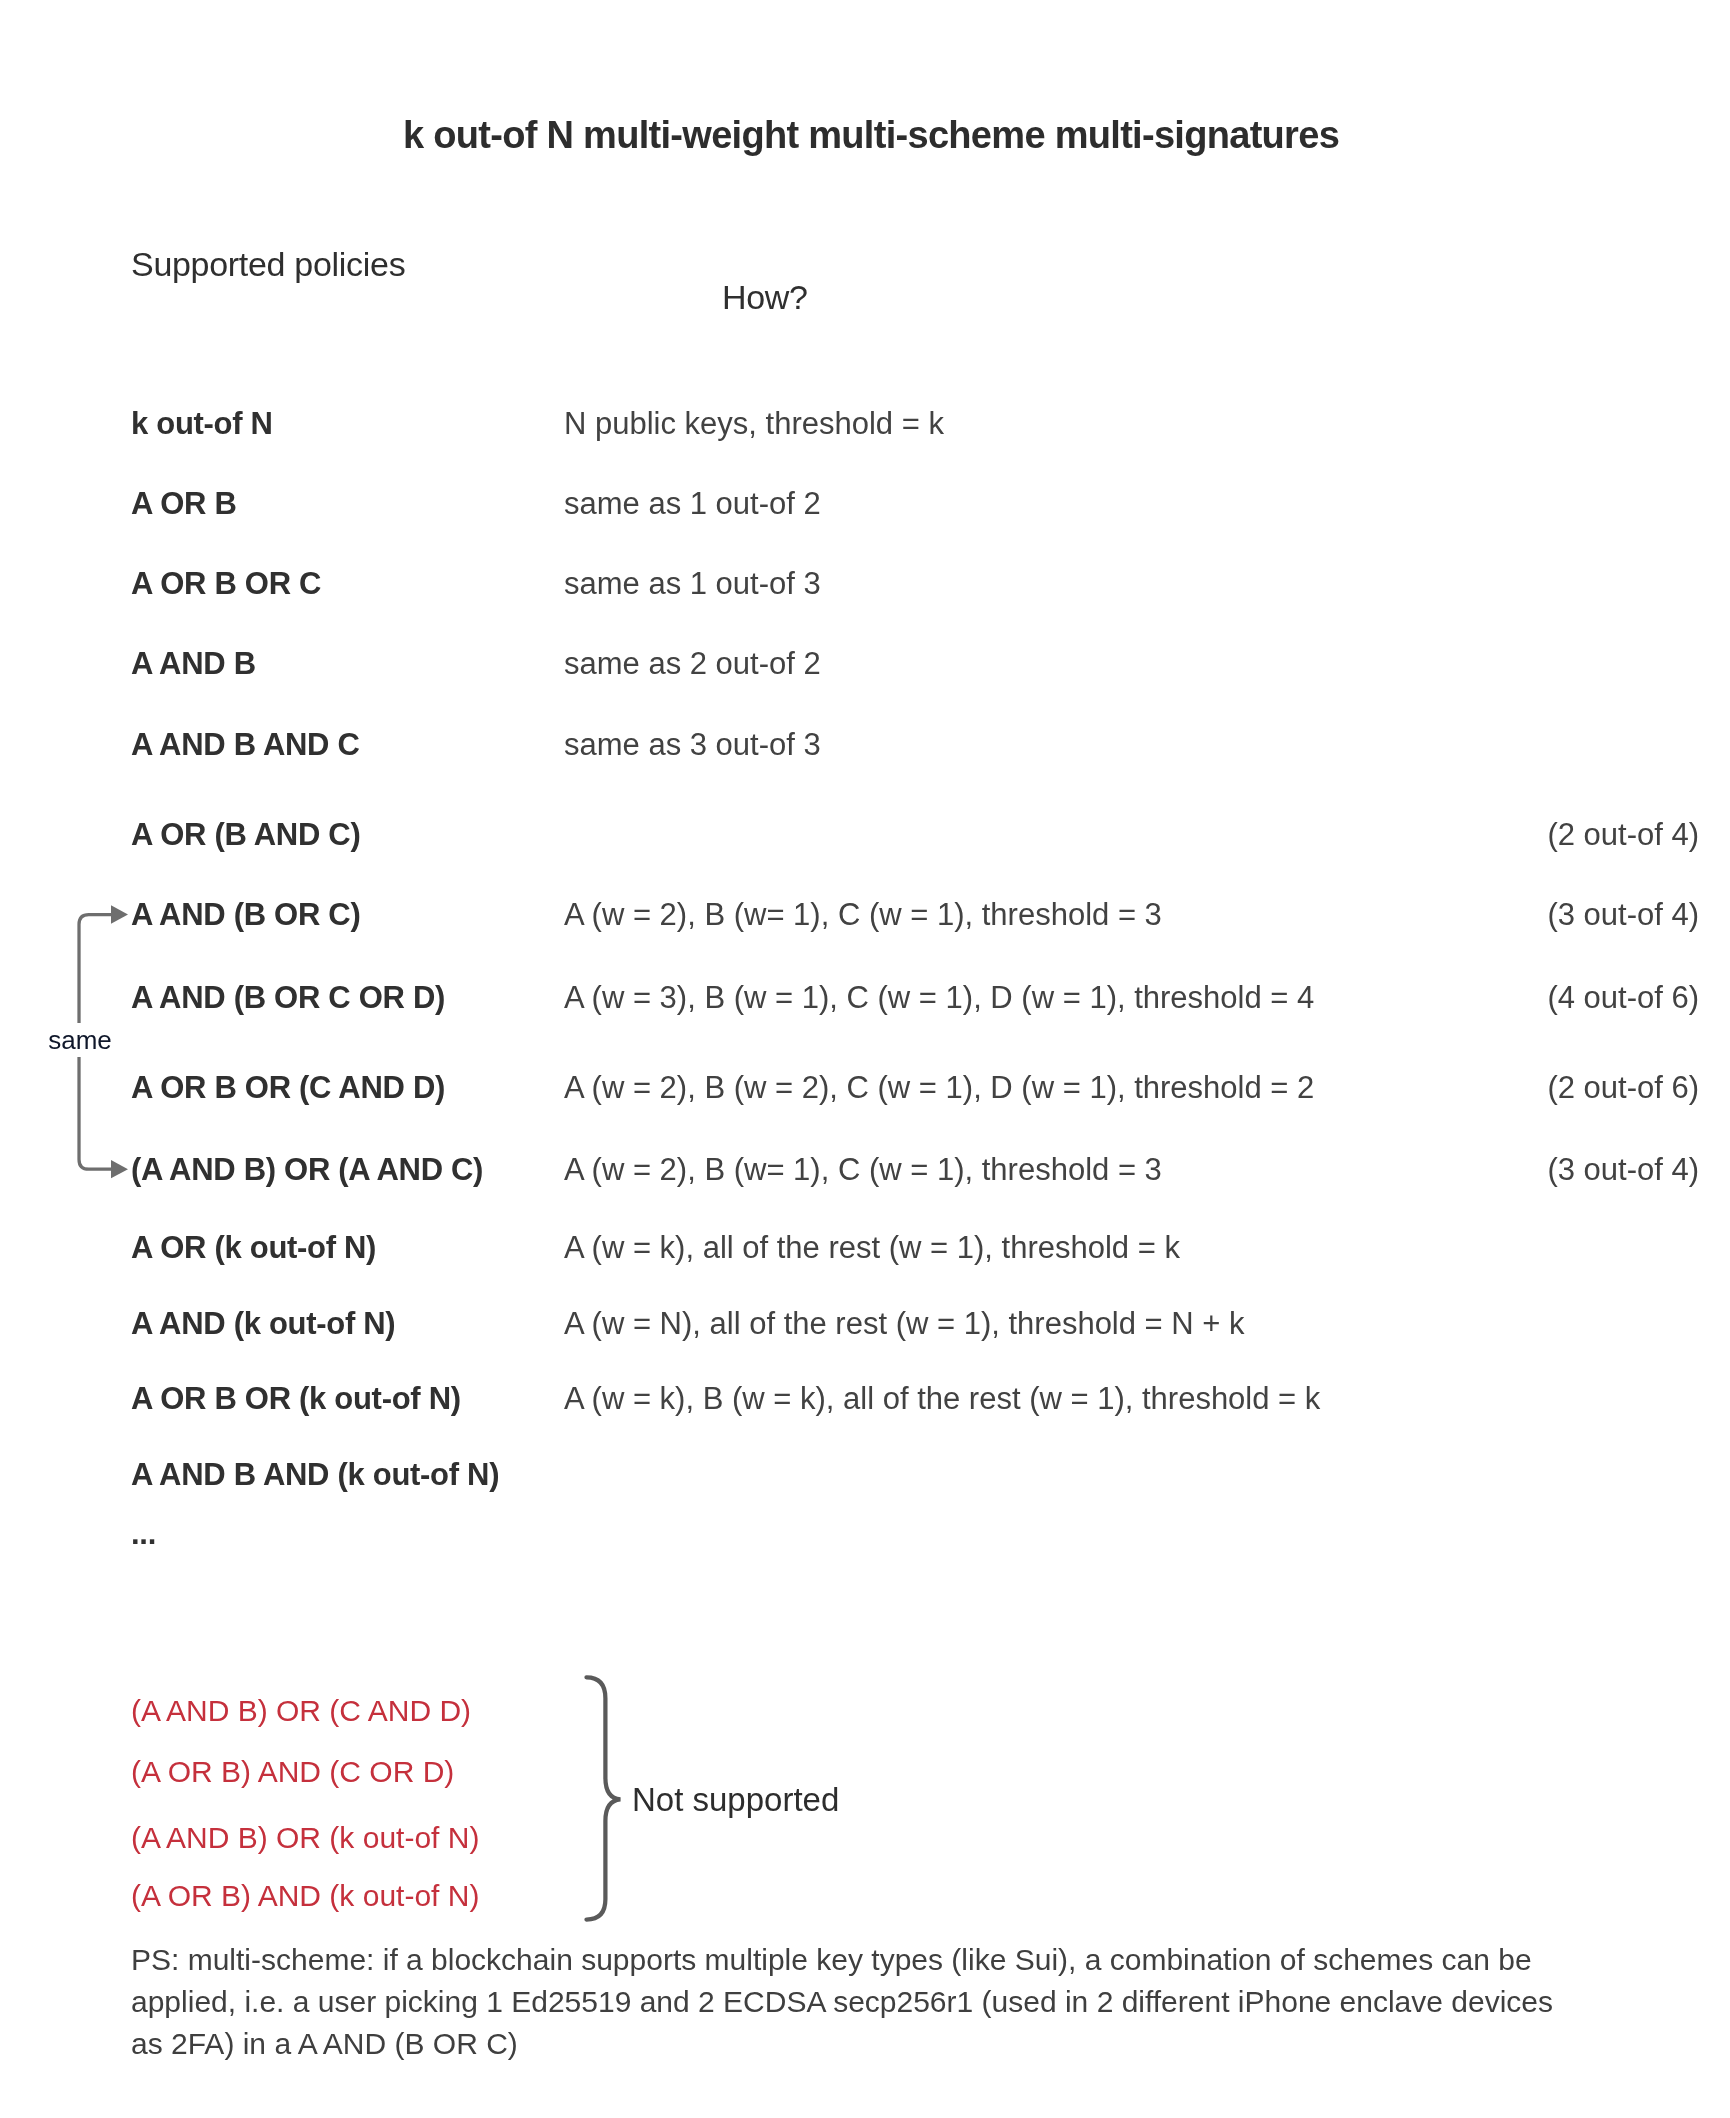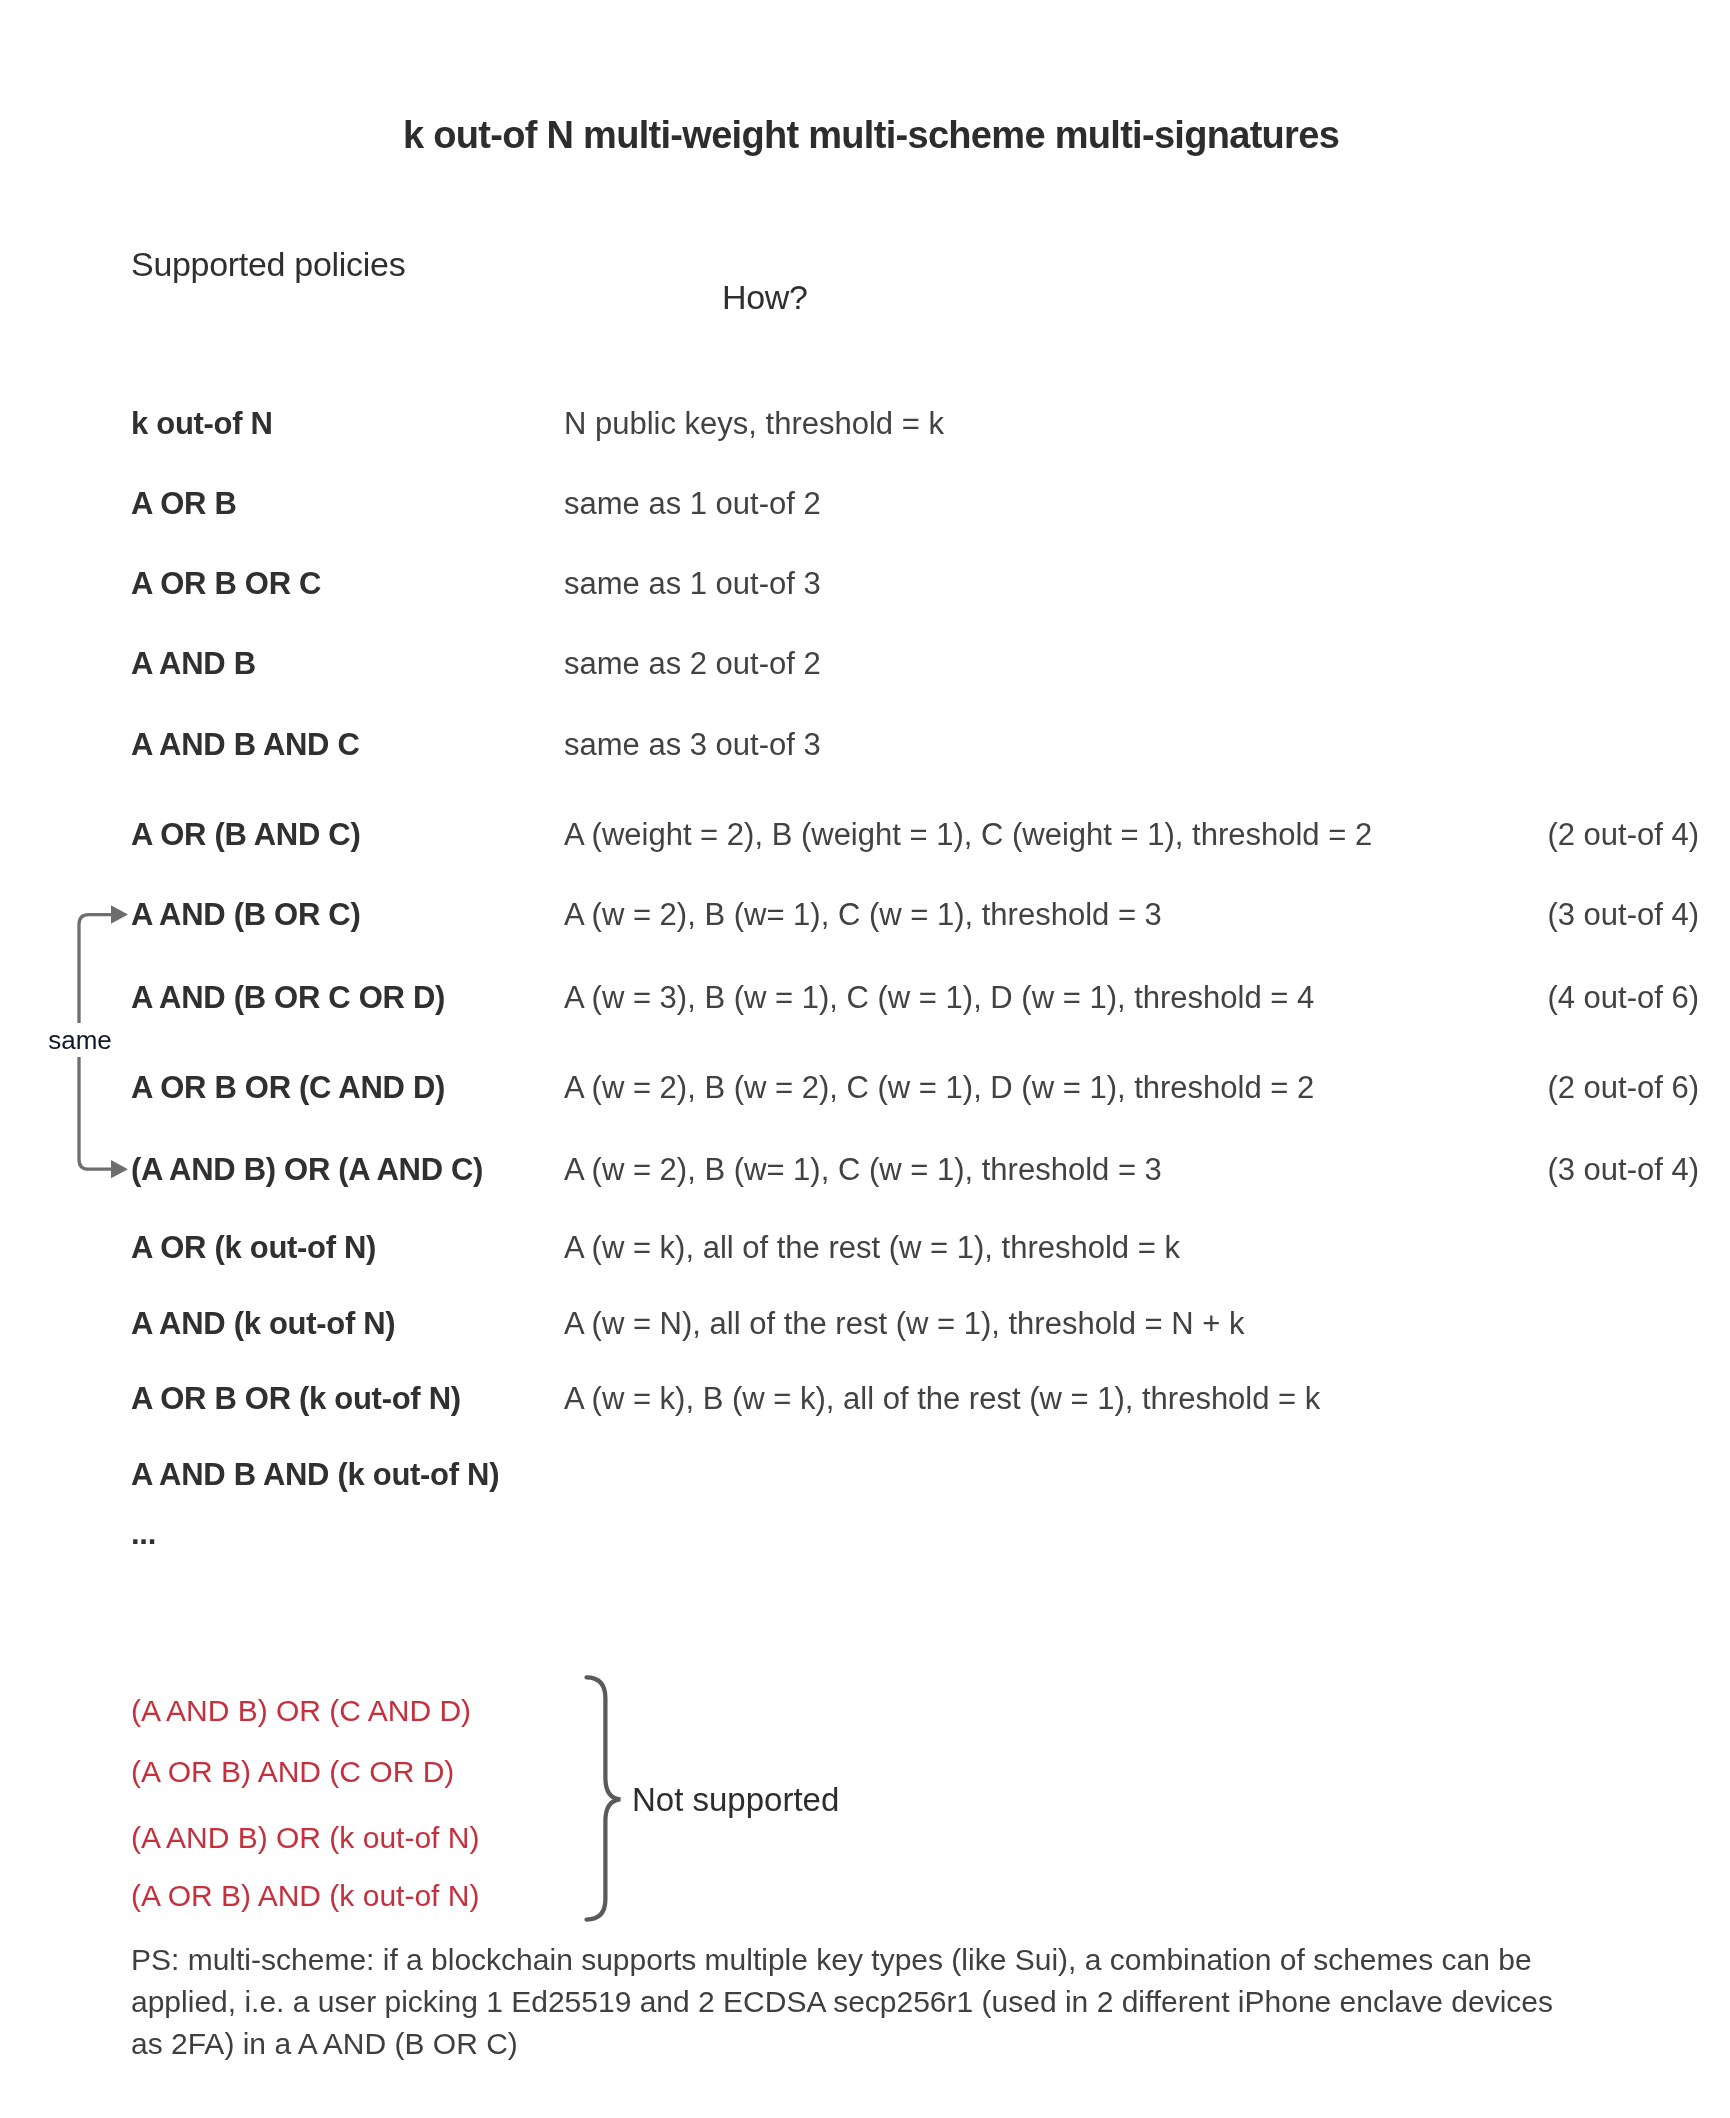--- a/index.html
+++ b/index.html
@@ -135,21 +135,20 @@
     <span class="how">same as 2 out-of 2</span>
     <span class="note"></span>
   </div>
   <div class="row" style="top:726px">
     <span class="policy">A AND B AND C</span>
     <span class="how">same as 3 out-of 3</span>
     <span class="note"></span>
   </div>
   <div class="row" style="top:816px">
     <span class="policy">A OR (B AND C)</span>
-    <span class="how">A (weight = 2), B (weight = 1), C (weight = 1), threshold = 2</span>
     <span class="note">(2 out-of 4)</span>
   </div>
   <div class="row" style="top:896px">
     <span class="policy">A AND (B OR C)</span>
     <span class="how">A (w = 2), B (w= 1), C (w = 1), threshold = 3</span>
     <span class="note">(3 out-of 4)</span>
   </div>
   <div class="row" style="top:979px">
     <span class="policy">A AND (B OR C OR D)</span>
     <span class="how">A (w = 3), B (w = 1), C (w = 1), D (w = 1), threshold = 4</span>

